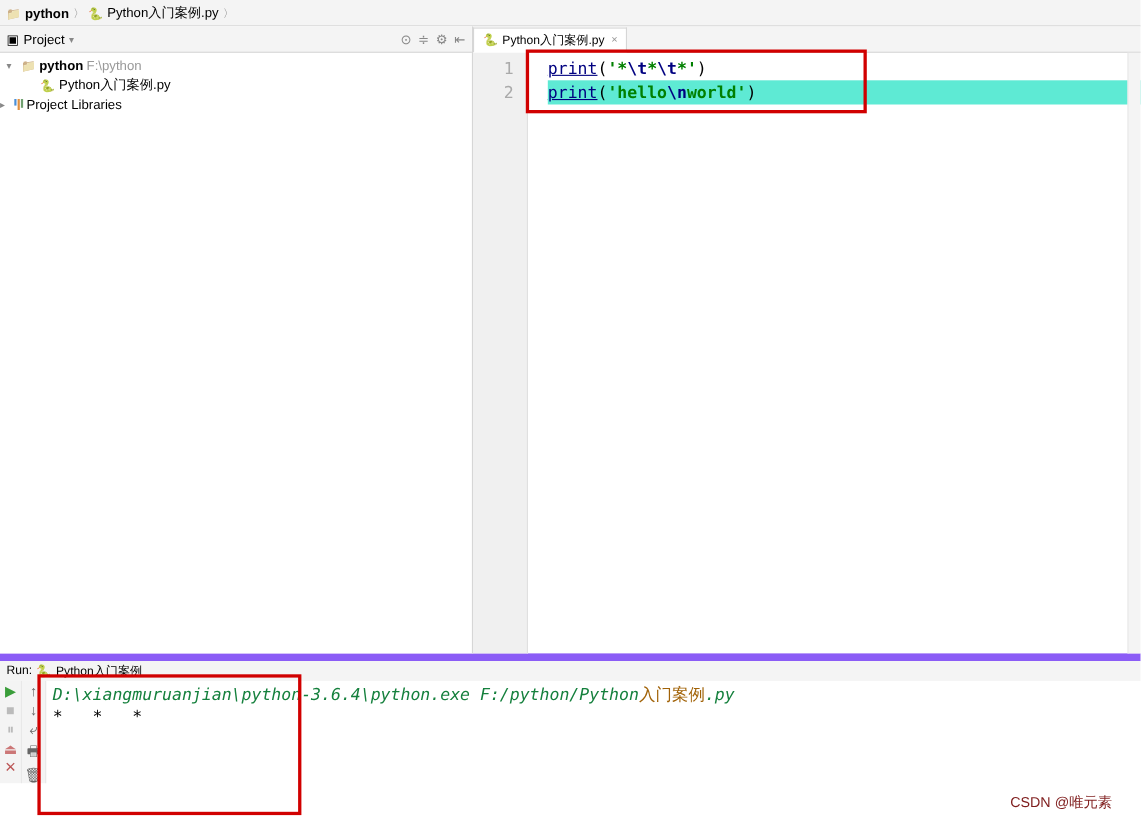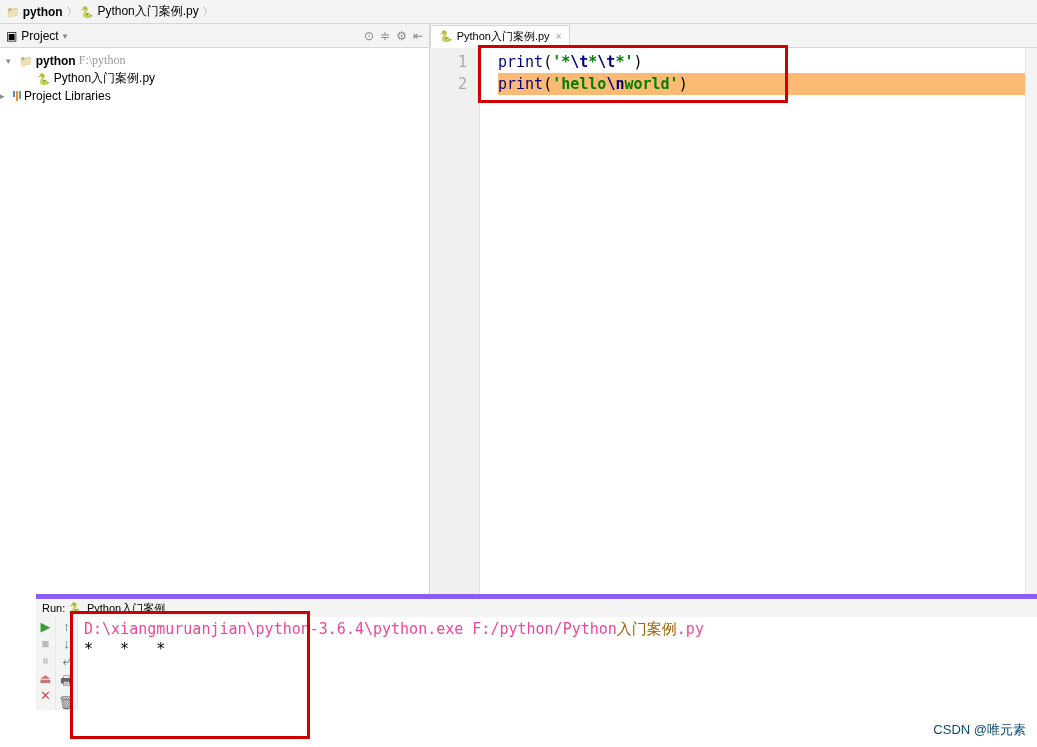--- a/index.html
+++ b/index.html
@@ -10,47 +10,47 @@
 .main-area { display: flex; height: 570px; }
 .project-panel { width: 430px; border-right: 1px solid #d6d6d6; display: flex; flex-direction: column; background: #fff; }
 .project-header { height: 24px; background: #f4f4f4; border-bottom: 1px solid #d6d6d6; display: flex; align-items: center; justify-content: space-between; padding: 0 6px; }
 .project-header .title { display: flex; align-items: center; gap: 4px; }
 .project-header .tools { display: flex; gap: 6px; color: #888; }
 .tree { padding: 4px 0; }
 .tree-row { display: flex; align-items: center; gap: 3px; padding: 1px 6px; cursor: pointer; }
 .tree-row .indent { display: inline-block; }
 .tree-row .arrow { color: #888; width: 10px; font-size: 9px; }
 .tree-row .name { color: #000; }
-.tree-row .hint { color: #999; font-family: Liberation Serif, serif; }
+.tree-row .hint { color: #999; }
 .editor-panel { flex: 1; display: flex; flex-direction: column; position: relative; }
 .tab-bar { height: 24px; background: #f4f4f4; border-bottom: 1px solid #d6d6d6; display: flex; align-items: flex-end; }
 .tab { height: 23px; background: #fff; border: 1px solid #d6d6d6; border-bottom: 1px solid #fff; padding: 0 8px; display: flex; align-items: center; gap: 4px; font-size: 11px; position: relative; top: 1px; }
 .tab .close { color: #999; font-size: 10px; margin-left: 2px; }
 .code-area { flex: 1; display: flex; font-family: Consolas, monospace; font-size: 15px; position: relative; }
 .gutter { width: 50px; background: #f0f0f0; color: #aaa; text-align: right; padding: 3px 12px 0 0; line-height: 22px; border-right: 1px solid #e0e0e0; }
 .code { flex: 1; padding: 3px 0 0 18px; line-height: 22px; position: relative; }
 .code-box { border: 3px solid #d10000; position: absolute; left: -2px; top: -3px; width: 310px; height: 58px; pointer-events: none; }
-.code .kw { color: #000080; }
+.code .kw { color: #000080; text-decoration: underline; }
 .code .str { color: #008000; font-weight: bold; }
 .code .esc { color: #000080; font-weight: bold; }
-.code .hl-line { background: #fdba74; display: inline-block; width: 100%; }
+.code .hl-line { background: #5eead4; display: inline-block; width: 100%; }
 .annotation { position: absolute; left: 260px; top: 330px; font-family: "Microsoft YaHei", sans-serif; font-weight: bold; font-size: 20px; color: #d10000; -webkit-text-stroke: 0.5px #fff; text-shadow: 1px 1px 0 #fff, -1px 1px 0 #fff, 1px -1px 0 #fff, -1px -1px 0 #fff; }
 .editor-scrollbar { position: absolute; right: 0; top: 24px; bottom: 0; width: 12px; background: #f4f4f4; border-left: 1px solid #e8e8e8; }
-.run-panel { border-top: 5px solid #8b5cf6; margin-left: 36px; }
+.run-panel { border-top: 7px solid #8b5cf6; }
 .run-header { height: 18px; background: #f4f4f4; display: flex; align-items: center; padding: 0 6px; gap: 4px; font-size: 11px; }
 .run-body { display: flex; position: relative; }
 .run-tools { width: 20px; background: #f4f4f4; border-right: 1px solid #e8e8e8; display: flex; flex-direction: column; align-items: center; padding-top: 2px; gap: 2px; }
 .run-tools2 { width: 22px; background: #f4f4f4; border-right: 1px solid #e8e8e8; display: flex; flex-direction: column; align-items: center; padding-top: 2px; gap: 2px; }
 .run-tools span, .run-tools2 span { font-size: 13px; color: #666; cursor: pointer; }
 .run-tools .play { color: #3a9d3a; }
 .console { flex: 1; padding: 2px 6px; font-family: Consolas, monospace; font-size: 15px; line-height: 20px; position: relative; }
-.console .cmd { color: #ec4899; }
+.console .cmd { color: #15803d; font-style: italic; }
 .console .cn { color: #a16207; }
 .console-box { border: 3px solid #d10000; position: absolute; left: -8px; top: -6px; width: 240px; height: 128px; pointer-events: none; }
-.watermark { position: absolute; right: 11px; bottom: 8px; color: #0c4a6e; font-size: 13px; font-family: Arial; text-align: center; }
+.watermark { position: absolute; right: 26px; bottom: 8px; color: #7f1d1d; font-size: 13px; font-family: Arial; text-align: center; }
 .folder-icon::before { content: "📁"; font-size: 11px; filter: grayscale(0.6); }
 .pyfile-icon::before { content: "🐍"; font-size: 11px; }
 .lib-icon { display: inline-flex; gap: 1px; }
 .lib-icon span { display: inline-block; width: 2px; height: 10px; }
 .lib-icon .b1 { background: #4a90d9; height: 6px; }
 .lib-icon .b2 { background: #e09040; height: 10px; }
 .lib-icon .b3 { background: #70a070; height: 8px; }
 </style>
 </head>
 <body>

